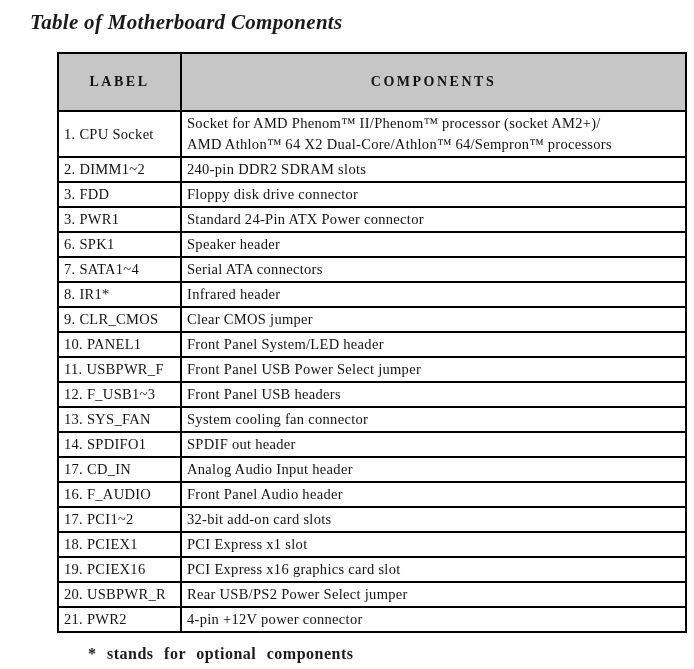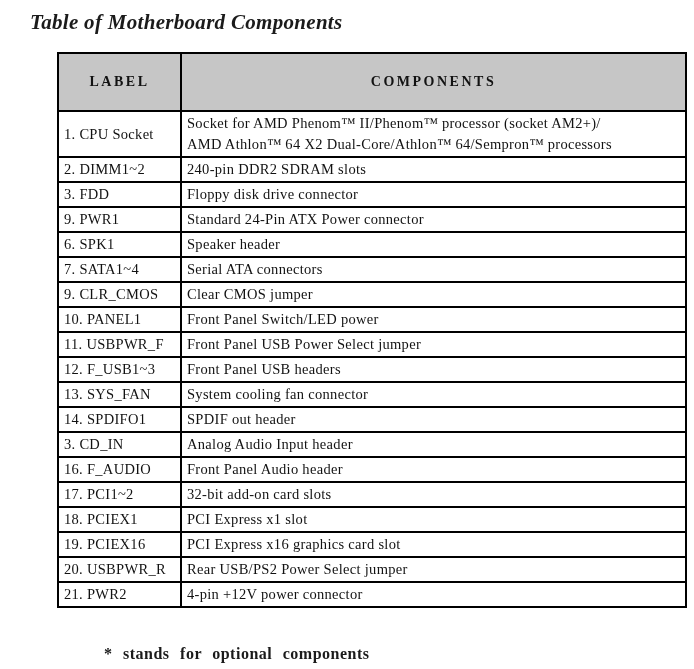--- a/index.html
+++ b/index.html
@@ -63,21 +63,21 @@
     line-height: 21px;
     margin-left: 12px;
   }
   td.cell-label {
     white-space: nowrap;
   }
   .footnote {
     font-size: 16px;
     font-weight: bold;
     position: absolute;
-    left: 104px;
+    left: 88px;
     top: 645px;
     margin: 0;
     word-spacing: 6px;
     letter-spacing: 0.5px;
     color: #1b1b1b;
   }
 </style>
 </head>
 <body>
 
@@ -100,57 +100,61 @@
         </tr>
         <tr>
           <td class="cell-label">2. DIMM1~2</td>
           <td class="cell-comp">240-pin DDR2 SDRAM slots</td>
         </tr>
         <tr>
           <td class="cell-label">3. FDD</td>
           <td class="cell-comp">Floppy disk drive connector</td>
         </tr>
         <tr>
-          <td class="cell-label">9. PWR1</td>
+          <td class="cell-label">3. PWR1</td>
           <td class="cell-comp">Standard 24-Pin ATX Power connector</td>
         </tr>
         <tr>
           <td class="cell-label">6. SPK1</td>
           <td class="cell-comp">Speaker header</td>
         </tr>
         <tr>
           <td class="cell-label">7. SATA1~4</td>
           <td class="cell-comp">Serial ATA connectors</td>
         </tr>
         <tr>
+          <td class="cell-label">8. IR1*</td>
+          <td class="cell-comp">Infrared header</td>
+        </tr>
+        <tr>
           <td class="cell-label">9. CLR_CMOS</td>
           <td class="cell-comp">Clear CMOS jumper</td>
         </tr>
         <tr>
           <td class="cell-label">10. PANEL1</td>
-          <td class="cell-comp">Front Panel Switch/LED power</td>
+          <td class="cell-comp">Front Panel System/LED header</td>
         </tr>
         <tr>
           <td class="cell-label">11. USBPWR_F</td>
           <td class="cell-comp">Front Panel USB Power Select jumper</td>
         </tr>
         <tr>
           <td class="cell-label">12. F_USB1~3</td>
           <td class="cell-comp">Front Panel USB headers</td>
         </tr>
         <tr>
           <td class="cell-label">13. SYS_FAN</td>
           <td class="cell-comp">System cooling fan connector</td>
         </tr>
         <tr>
           <td class="cell-label">14. SPDIFO1</td>
           <td class="cell-comp">SPDIF out header</td>
         </tr>
         <tr>
-          <td class="cell-label">3. CD_IN</td>
+          <td class="cell-label">17. CD_IN</td>
           <td class="cell-comp">Analog Audio Input header</td>
         </tr>
         <tr>
           <td class="cell-label">16. F_AUDIO</td>
           <td class="cell-comp">Front Panel Audio header</td>
         </tr>
         <tr>
           <td class="cell-label">17. PCI1~2</td>
           <td class="cell-comp">32-bit add-on card slots</td>
         </tr>

